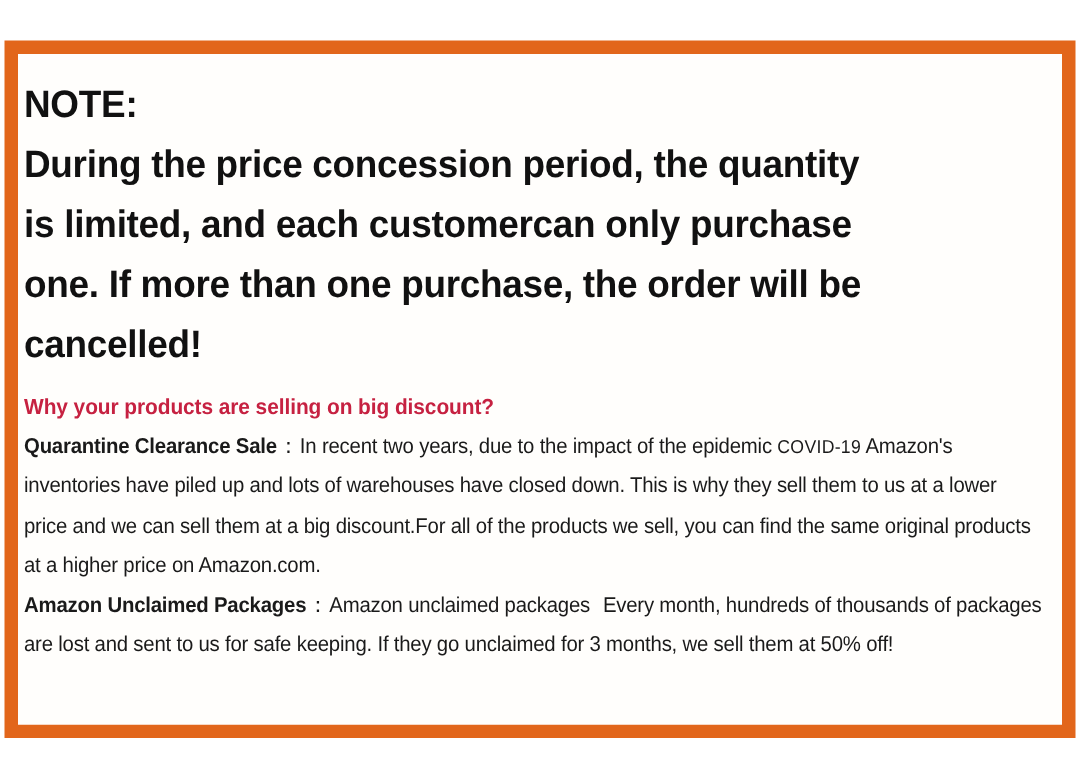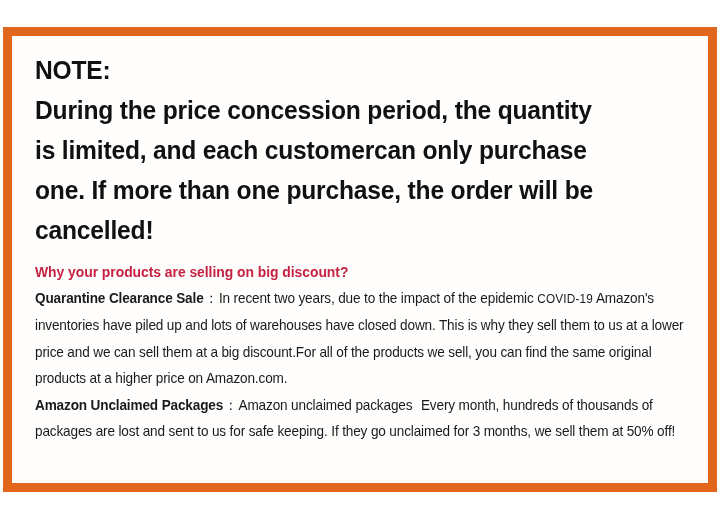--- a/index.html
+++ b/index.html
@@ -25,21 +25,21 @@
     background: #ffffff;
   }
 
   #notice-inner {
     position: absolute;
     left: 0;
     top: 0;
     right: 0;
     bottom: 0;
     background: #fffefc;
-    padding: 14px 12px 0 23px;
+    padding: 14px 12px 0 4px;
     box-sizing: border-box;
     overflow: hidden;
   }
 
   .headline-block {
     font-weight: bold;
     font-size: 25.5px;
     line-height: 40px;
     color: #111111;
     letter-spacing: -0.2px;

